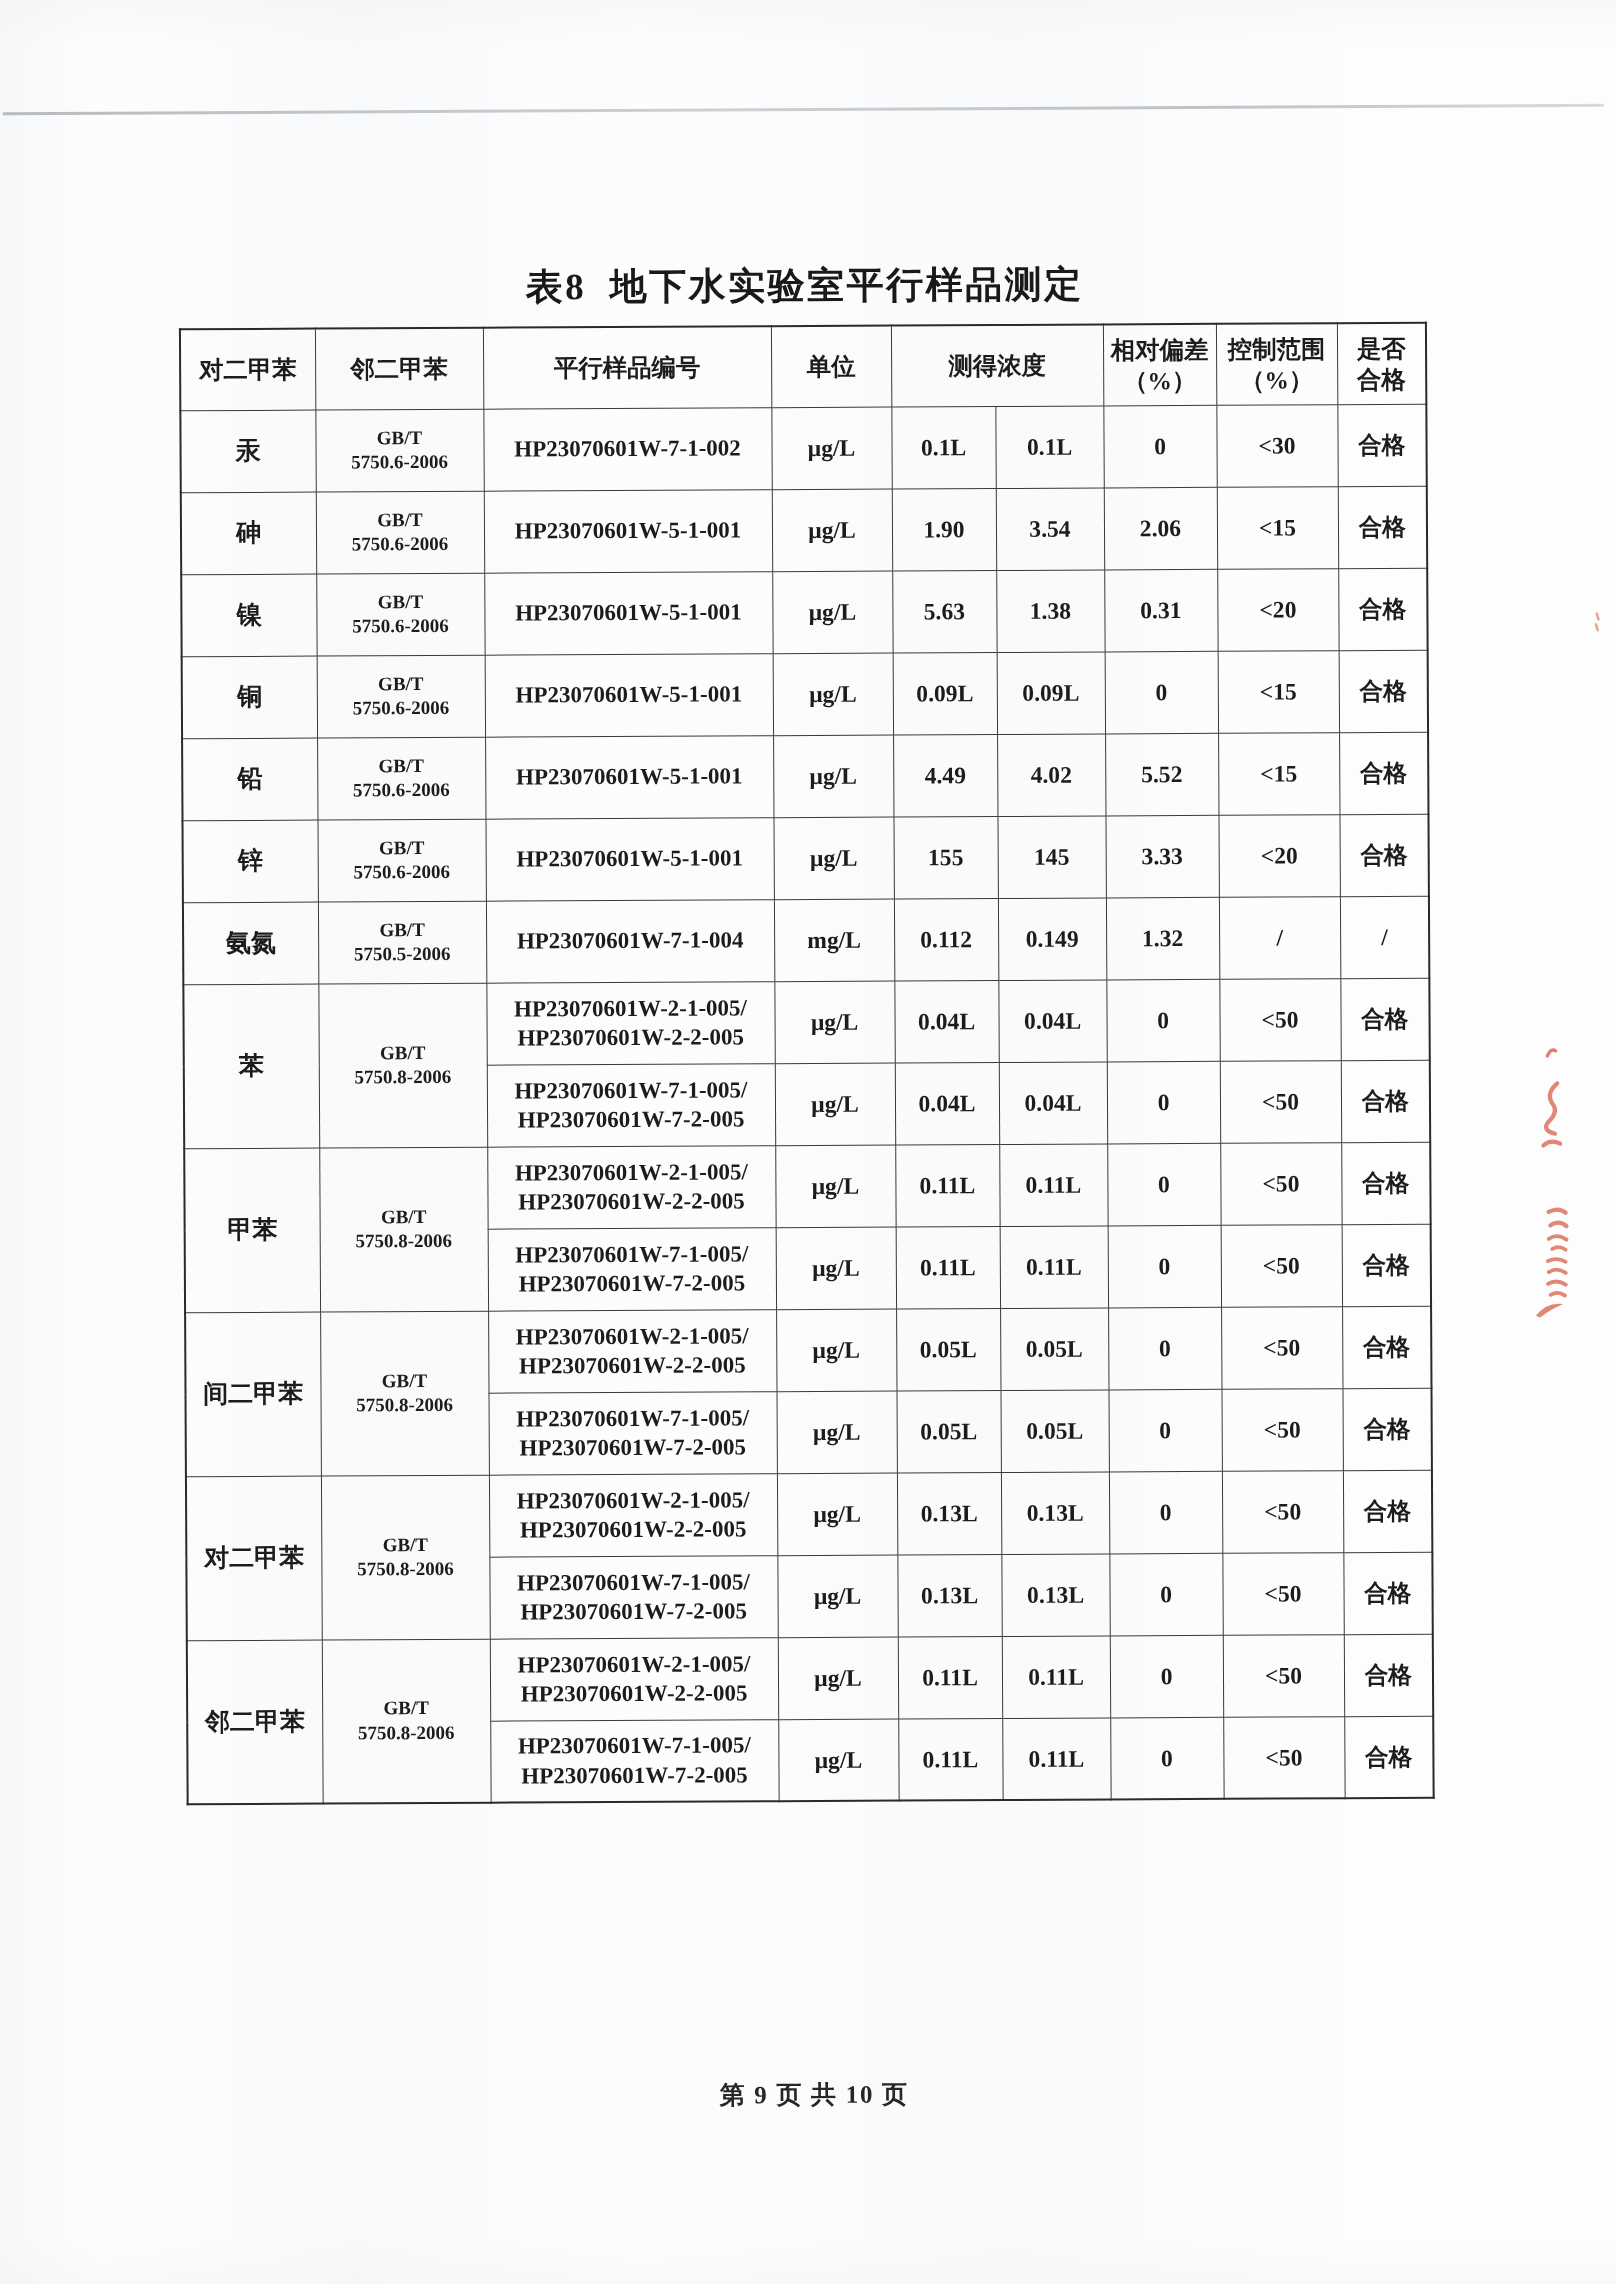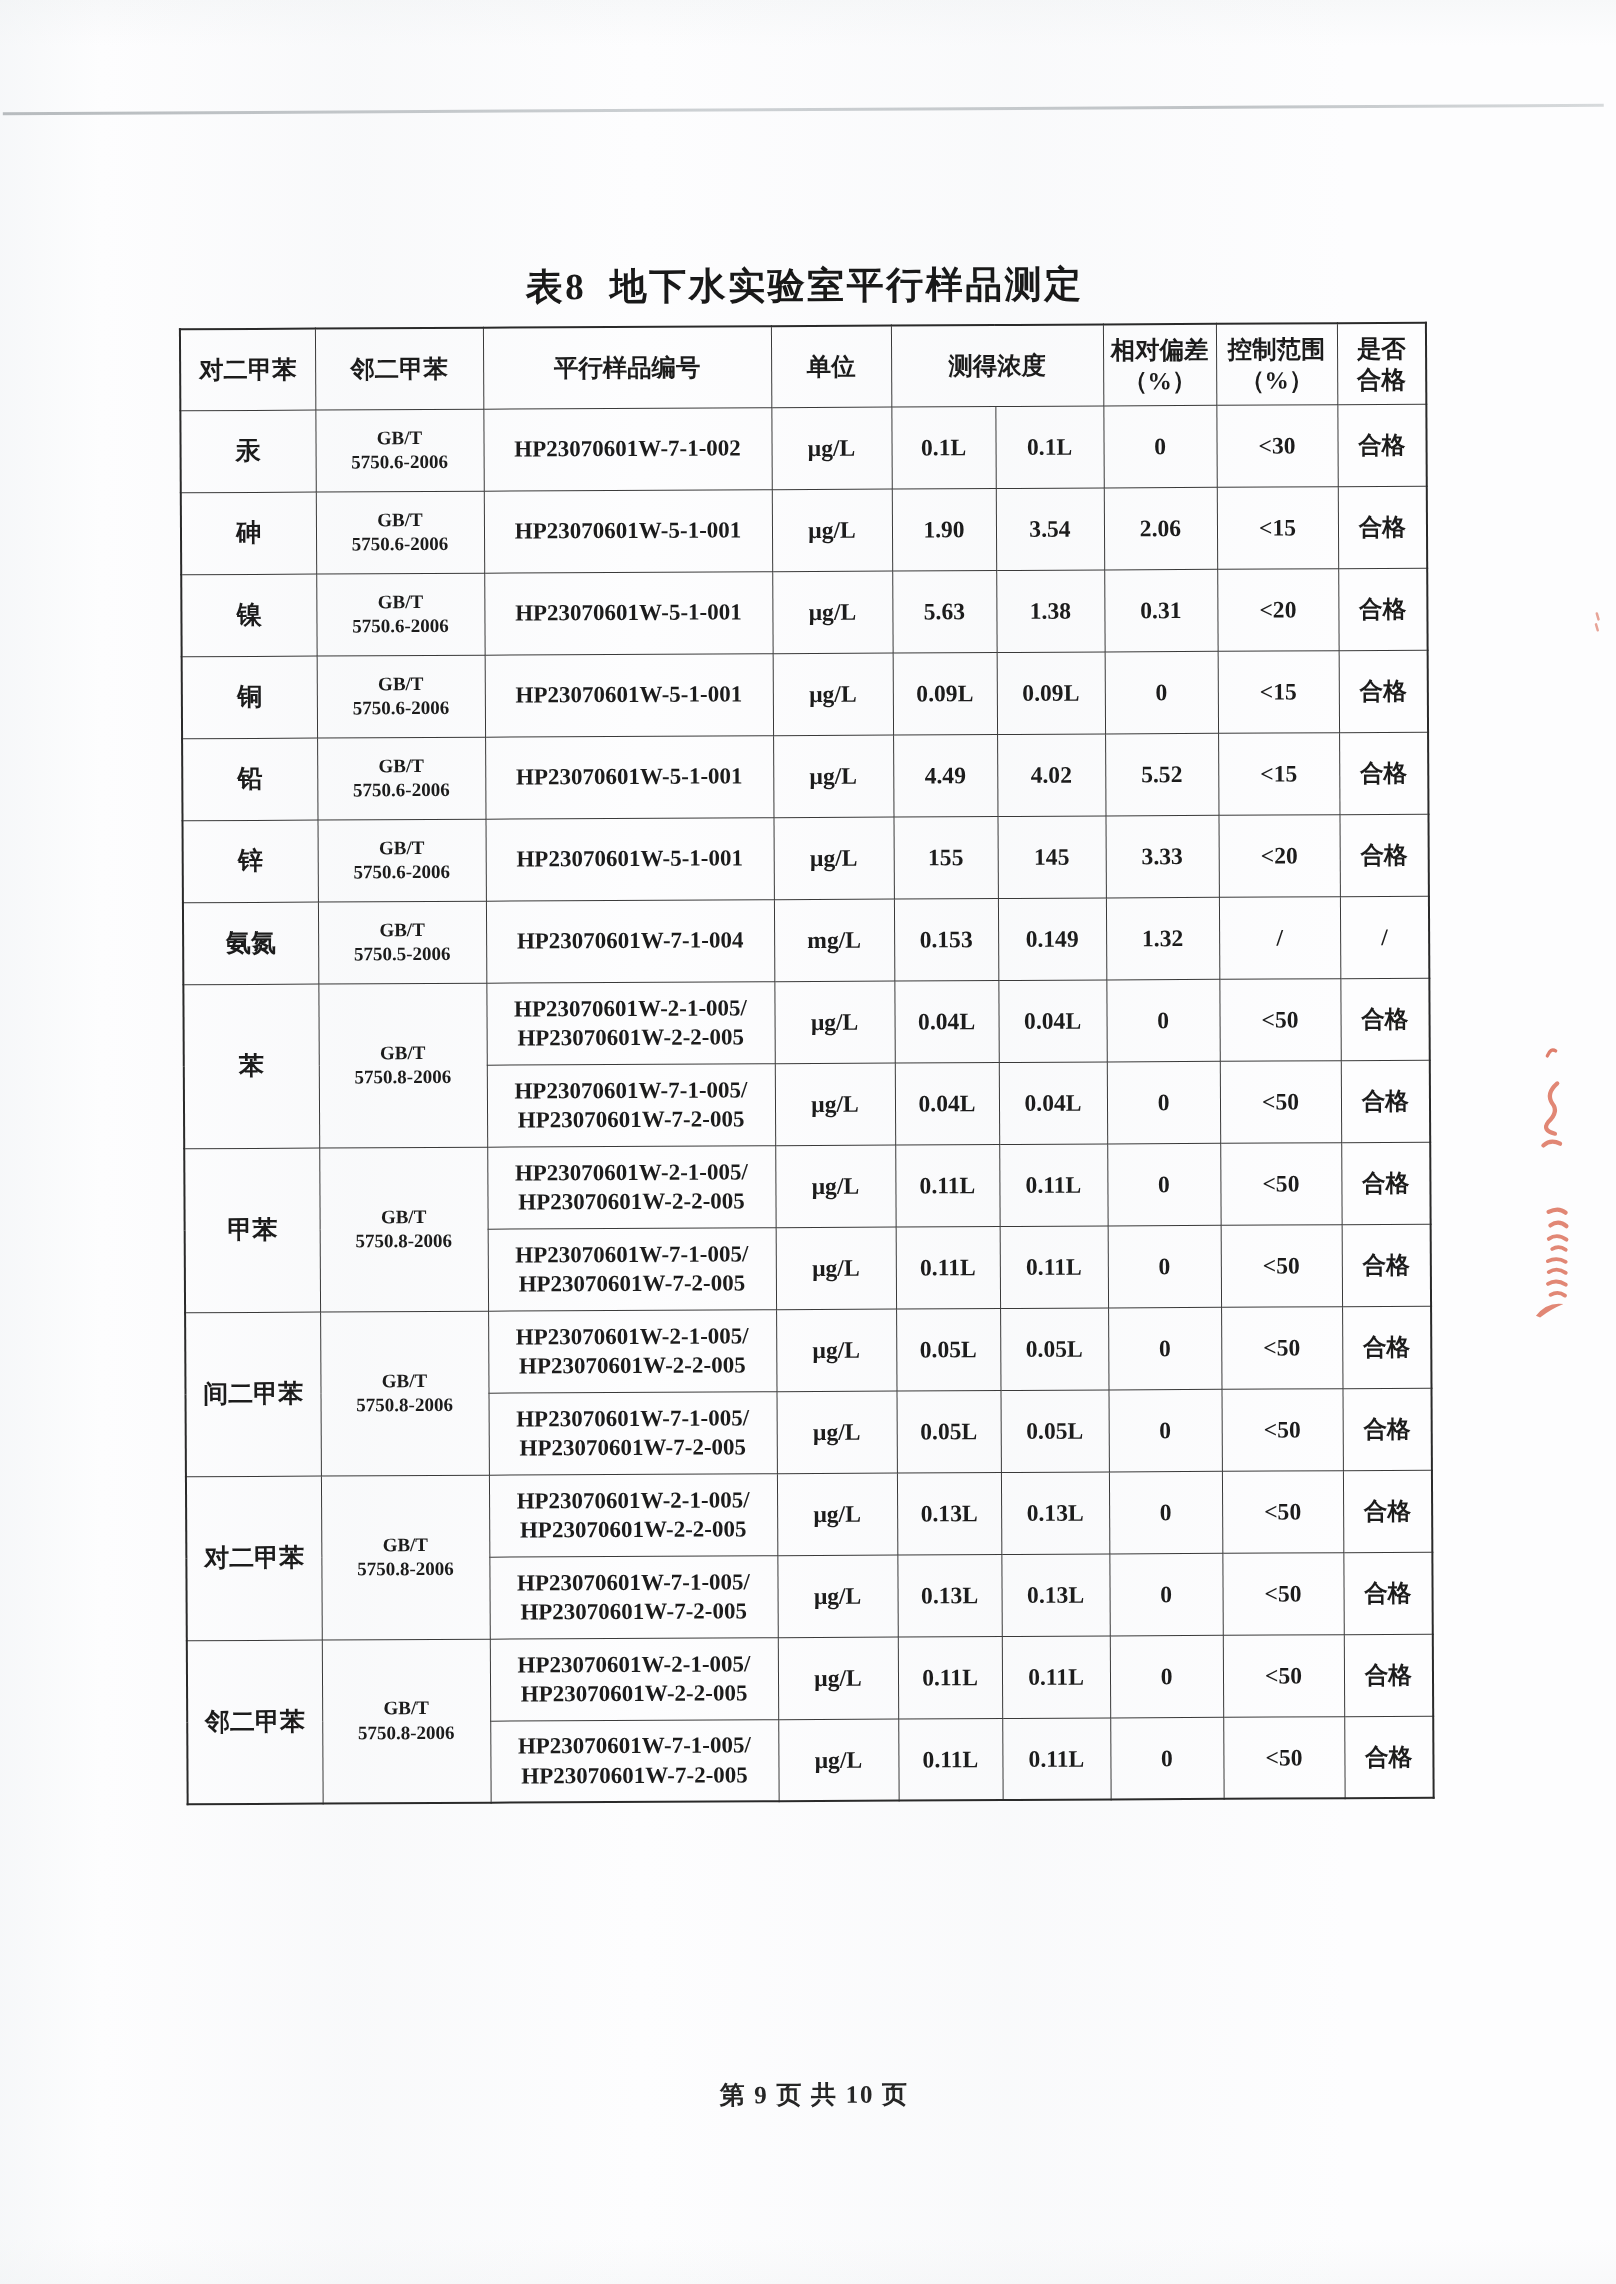--- a/index.html
+++ b/index.html
@@ -176,21 +176,21 @@
           <td class="relative-deviation-cell">3.33</td>
           <td class="control-range-cell">&lt;20</td>
           <td class="qualified-cell">合格</td>
         </tr>
         <tr>
           <td class="item-cell">氨氮</td>
           <td class="method-cell">GB/T
 5750.5-2006</td>
           <td class="sample-id-cell">HP23070601W-7-1-004</td>
           <td class="unit-cell">mg/L</td>
-          <td class="concentration-1-cell">0.153</td>
+          <td class="concentration-1-cell">0.112</td>
           <td class="concentration-2-cell">0.149</td>
           <td class="relative-deviation-cell">1.32</td>
           <td class="control-range-cell">/</td>
           <td class="qualified-cell">/</td>
         </tr>
         <tr>
           <td rowspan="2" class="item-cell">苯</td>
           <td rowspan="2" class="method-cell">GB/T
 5750.8-2006</td>
           <td class="sample-id-cell">HP23070601W-2-1-005/

